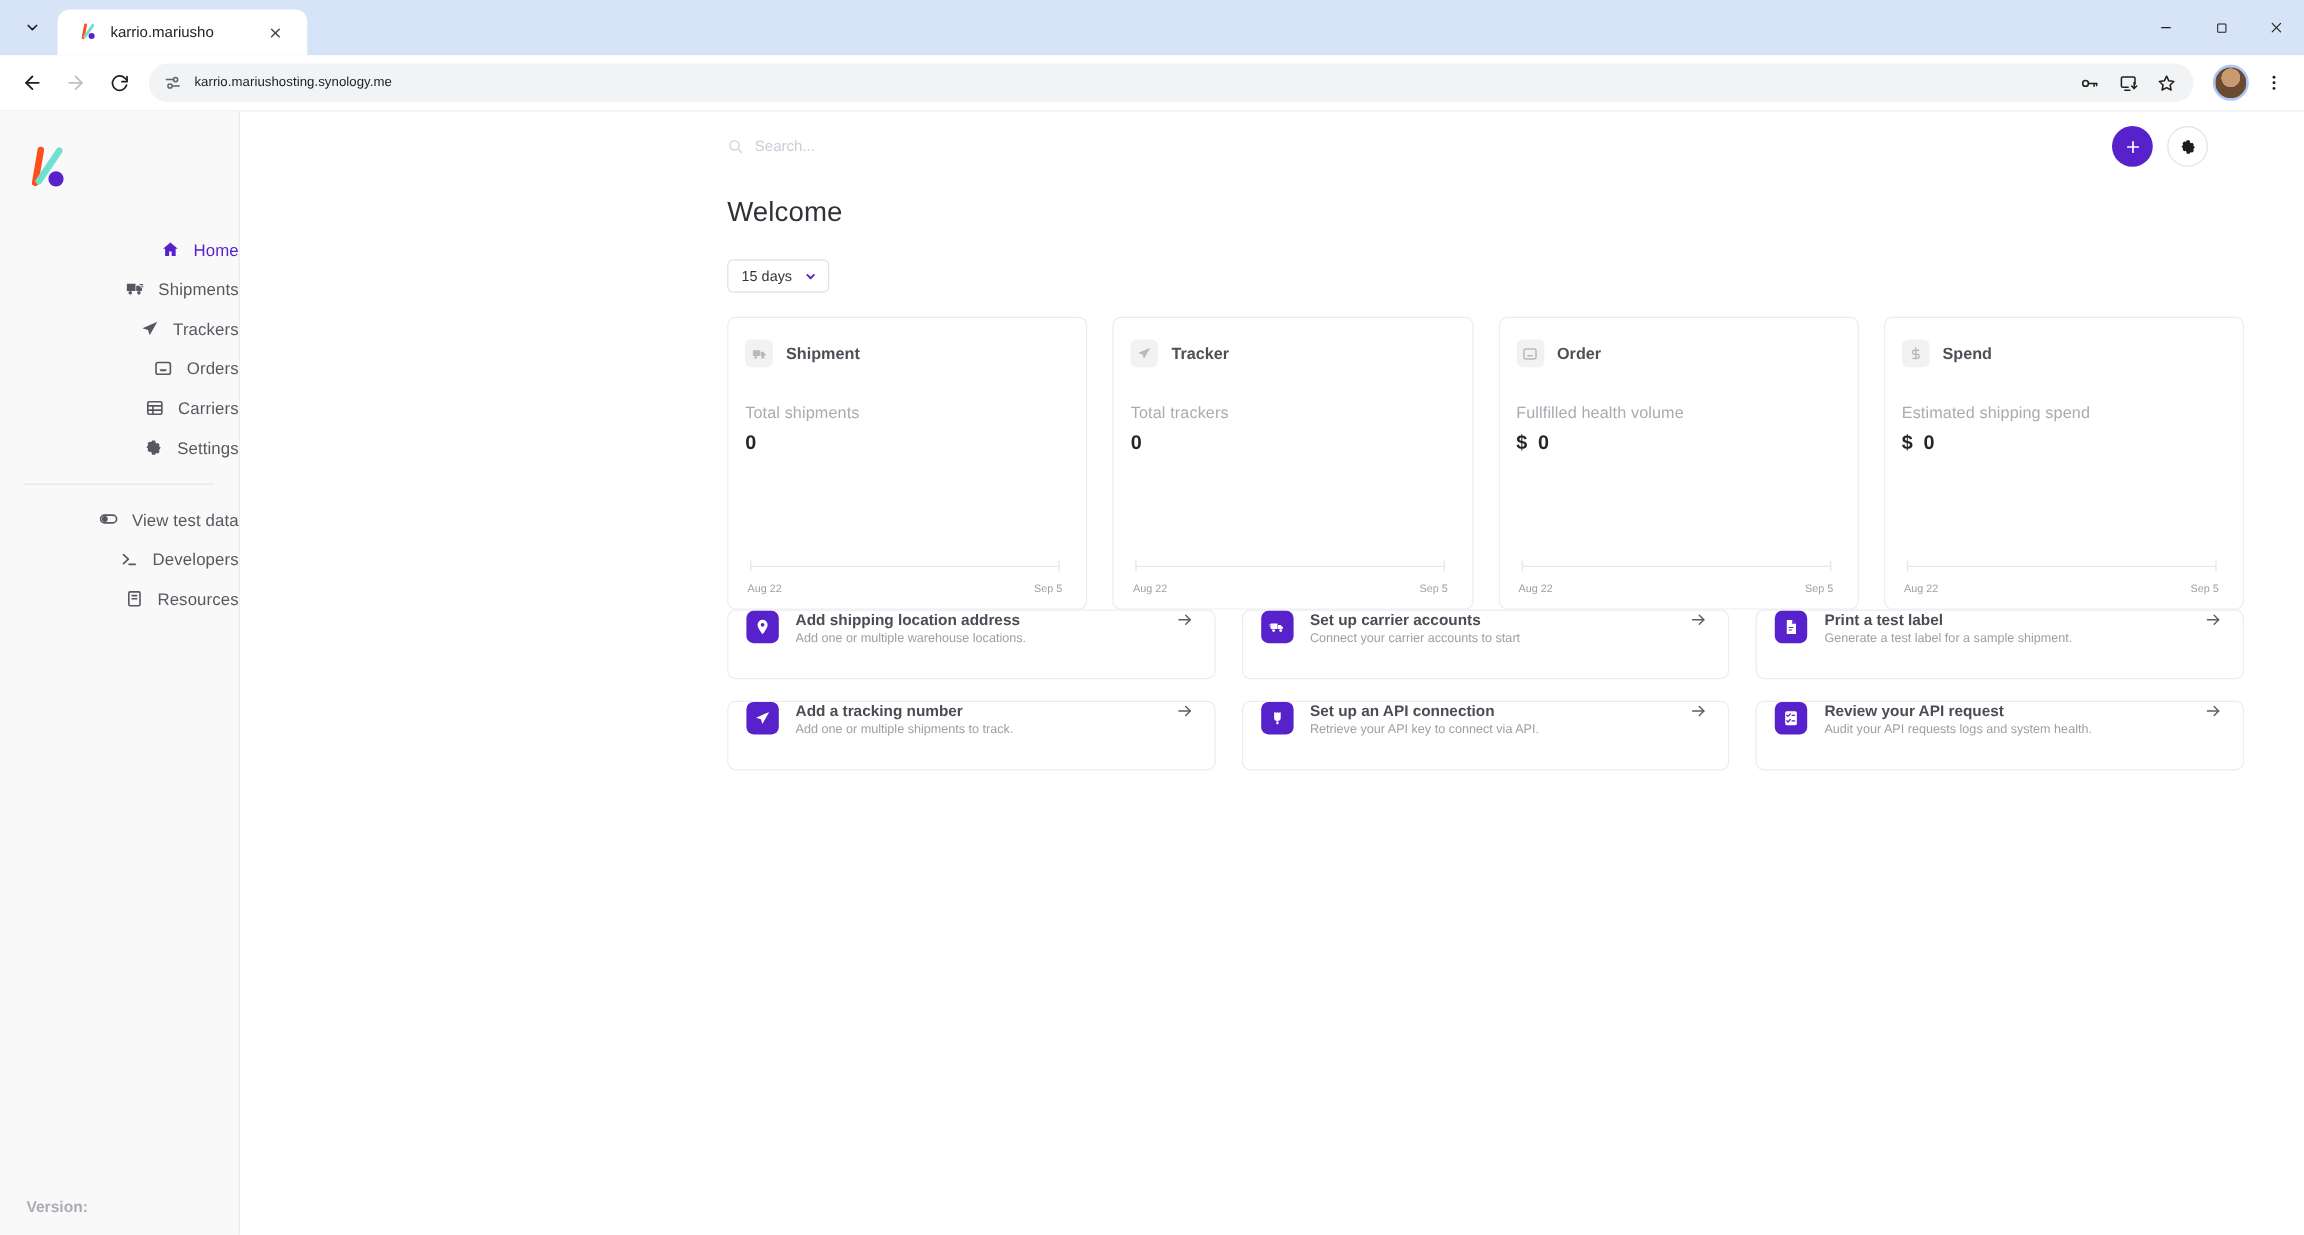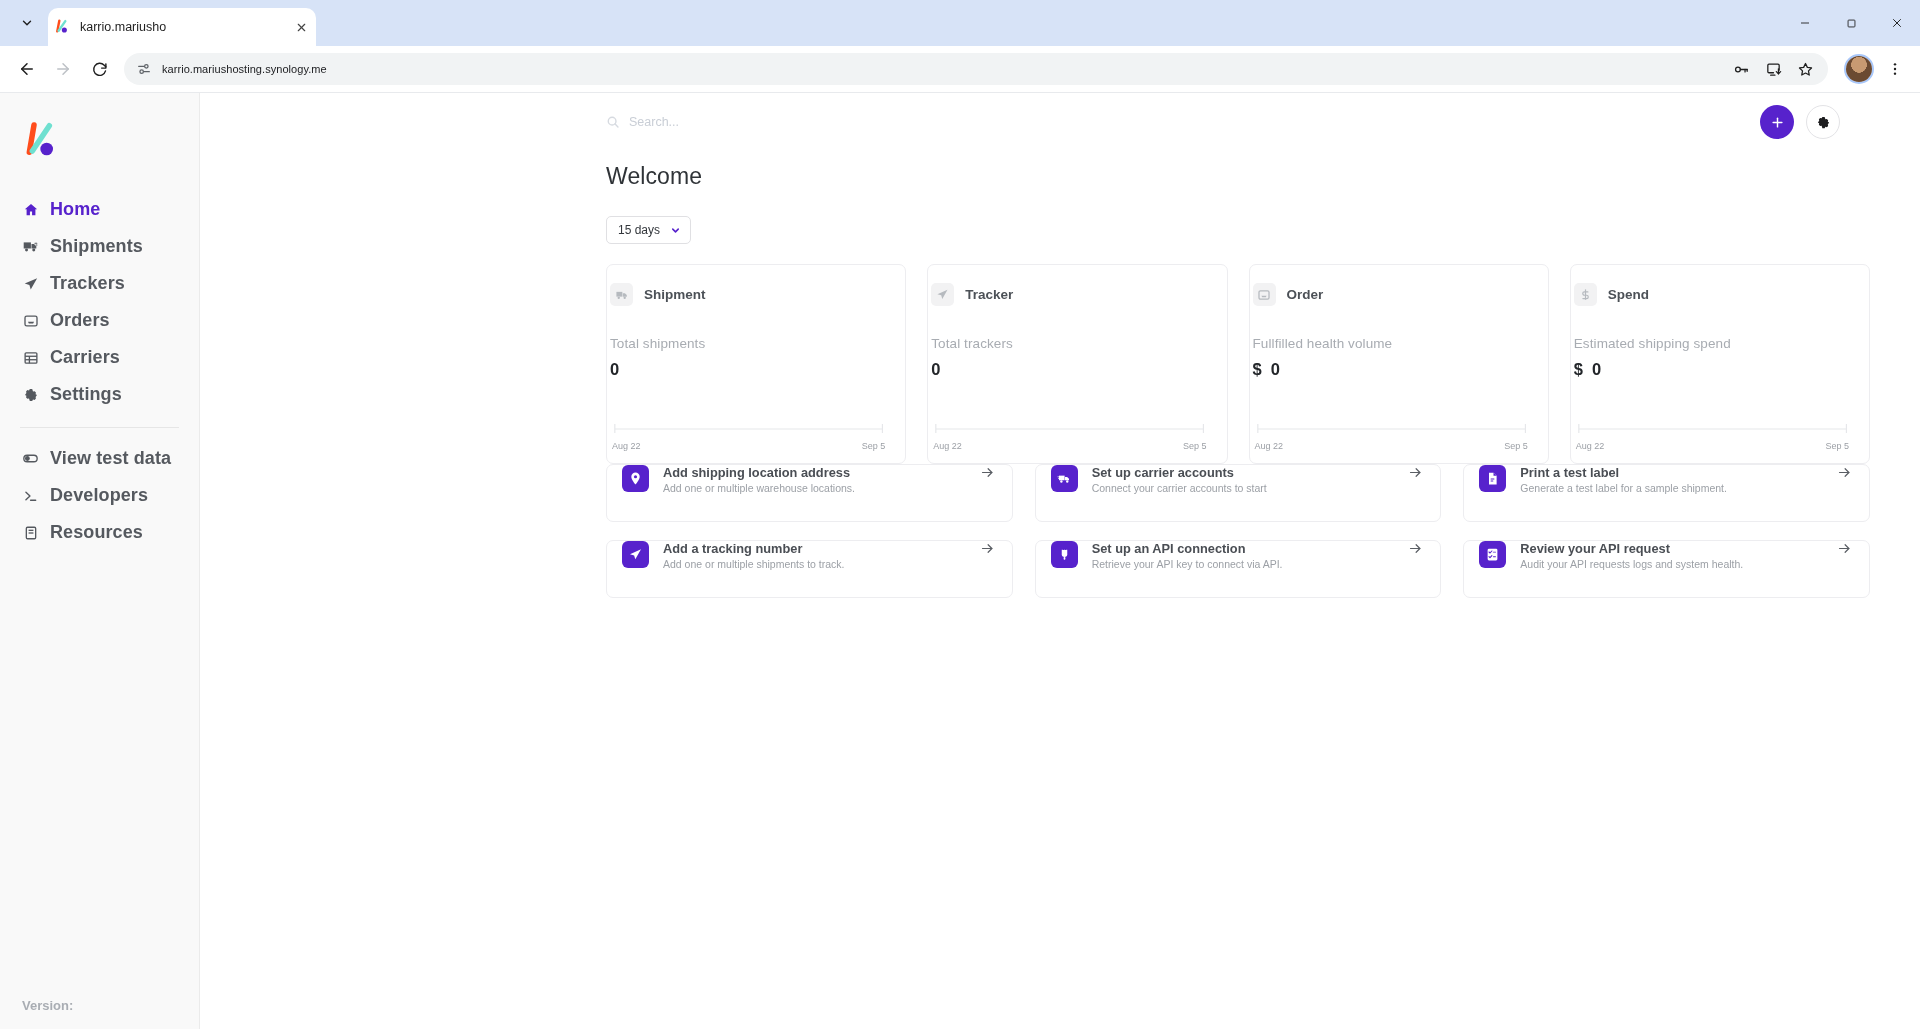--- a/index.html
+++ b/index.html
@@ -14,22 +14,22 @@
   .browser { width: 1920px; height: 1029px; display: flex; flex-direction: column; }
   .tabstrip {
     height: 46px; background: #d7e3f7; display: flex; align-items: flex-end;
     padding-left: 6px; flex: 0 0 46px; position: relative;
   }
   .tab-list-btn {
     width: 30px; height: 30px; margin: 0 2px 8px 6px; border-radius: 6px;
     display: flex; align-items: center; justify-content: center; color: #1f1f1f;
   }
   .tab {
-    height: 38px; width: 268px; background: #ffffff; border-radius: 10px 10px 0 0;
-    display: flex; align-items: center; padding: 0 6px; gap: 9px; margin-left: 4px;
+    height: 38px; width: 208px; background: #ffffff; border-radius: 10px 10px 0 0;
+    display: flex; align-items: center; padding: 0 18px; gap: 9px; margin-left: 4px;
   }
   .tab-favicon { width: 17px; height: 17px; flex: 0 0 17px; position: relative; }
   .tab-title {
     font-size: 12.5px; color: #1f1f1f; white-space: nowrap; overflow: hidden;
     flex: 1; text-overflow: clip;
   }
   .tab-close { width: 18px; height: 18px; display:flex; align-items:center; justify-content:center; color:#444; }
   .win-controls {
     position: absolute; right: 0; top: 0; height: 46px; display: flex; align-items: center;
   }
@@ -60,21 +60,21 @@
 
   
   .sidebar {
     width: 200px; flex: 0 0 200px; background: #f9f9f9; border-right: 1px solid #ebebeb;
     display: flex; flex-direction: column; padding-top: 22px; position: relative;
   }
   .logo { margin: 6px 0 26px 22px; width: 40px; height: 44px; position: relative; }
   .nav { display: flex; flex-direction: column; }
   .nav-item {
     display: flex; align-items: center; gap: 11px; padding: 8px 0 8px 22px;
-    font-size: 18px; color: #55595f; font-weight: 700; letter-spacing: .1px;
+    font-size: 14px; color: #55595f; font-weight: 400; letter-spacing: .1px; justify-content: flex-end;
   }
   .nav-item.active { color: #5722cc; }
   .nav-ico { width: 17px; height: 17px; display:flex; align-items:center; justify-content:center; flex:0 0 17px; }
   .nav-sep { height: 1px; background: #e6e6e6; margin: 14px 20px 12px 20px; }
   .version {
     position: absolute; bottom: 16px; left: 22px; font-size: 13px; color: #a9adb3; font-weight: 700;
   }
 
   
   .content { flex: 1; overflow: hidden; position: relative; }
@@ -98,22 +98,22 @@
   .main { padding: 12px 50px 0 406px; }
   .page-title { font-size: 23px; color: #2f3337; font-weight: 400; margin-bottom: 26px; letter-spacing:.1px;}
   .range-select {
     display: inline-flex; align-items: center; gap: 10px; border: 1px solid #e0e0e3;
     border-radius: 5px; padding: 6px 9px 6px 11px; font-size: 12px; color: #33373c; background:#fff;
   }
   .range-chevron { color: #5722cc; display: flex; }
 
   .stats { display: flex; gap: 21px; margin-top: 20px; }
   .stat-card {
-    flex: 1; height: 200px; border: 1px solid #ededf0; border-radius: 7px; background: #fff;
-    padding: 18px 18px 12px 3px; display: flex; flex-direction: column;
+    flex: 1; height: 244px; border: 1px solid #ededf0; border-radius: 7px; background: #fff;
+    padding: 18px 18px 12px 14px; display: flex; flex-direction: column;
   }
   .stat-head { display: flex; align-items: center; gap: 11px; }
   .stat-ico {
     width: 23px; height: 23px; border-radius: 5px; background: #f2f2f3; color: #b6babf;
     display: flex; align-items: center; justify-content: center; flex: 0 0 23px;
   }
   .stat-name { font-size: 13.5px; color: #4c5157; font-weight: 700; }
   .stat-label { font-size: 13.5px; color: #a8acb2; margin-top: 30px; letter-spacing: .1px; }
   .stat-value { font-size: 16.5px; color: #23262a; font-weight: 700; margin-top: 9px; display:flex; gap:9px; align-items:baseline;}
   .spark { margin-top: auto; }

